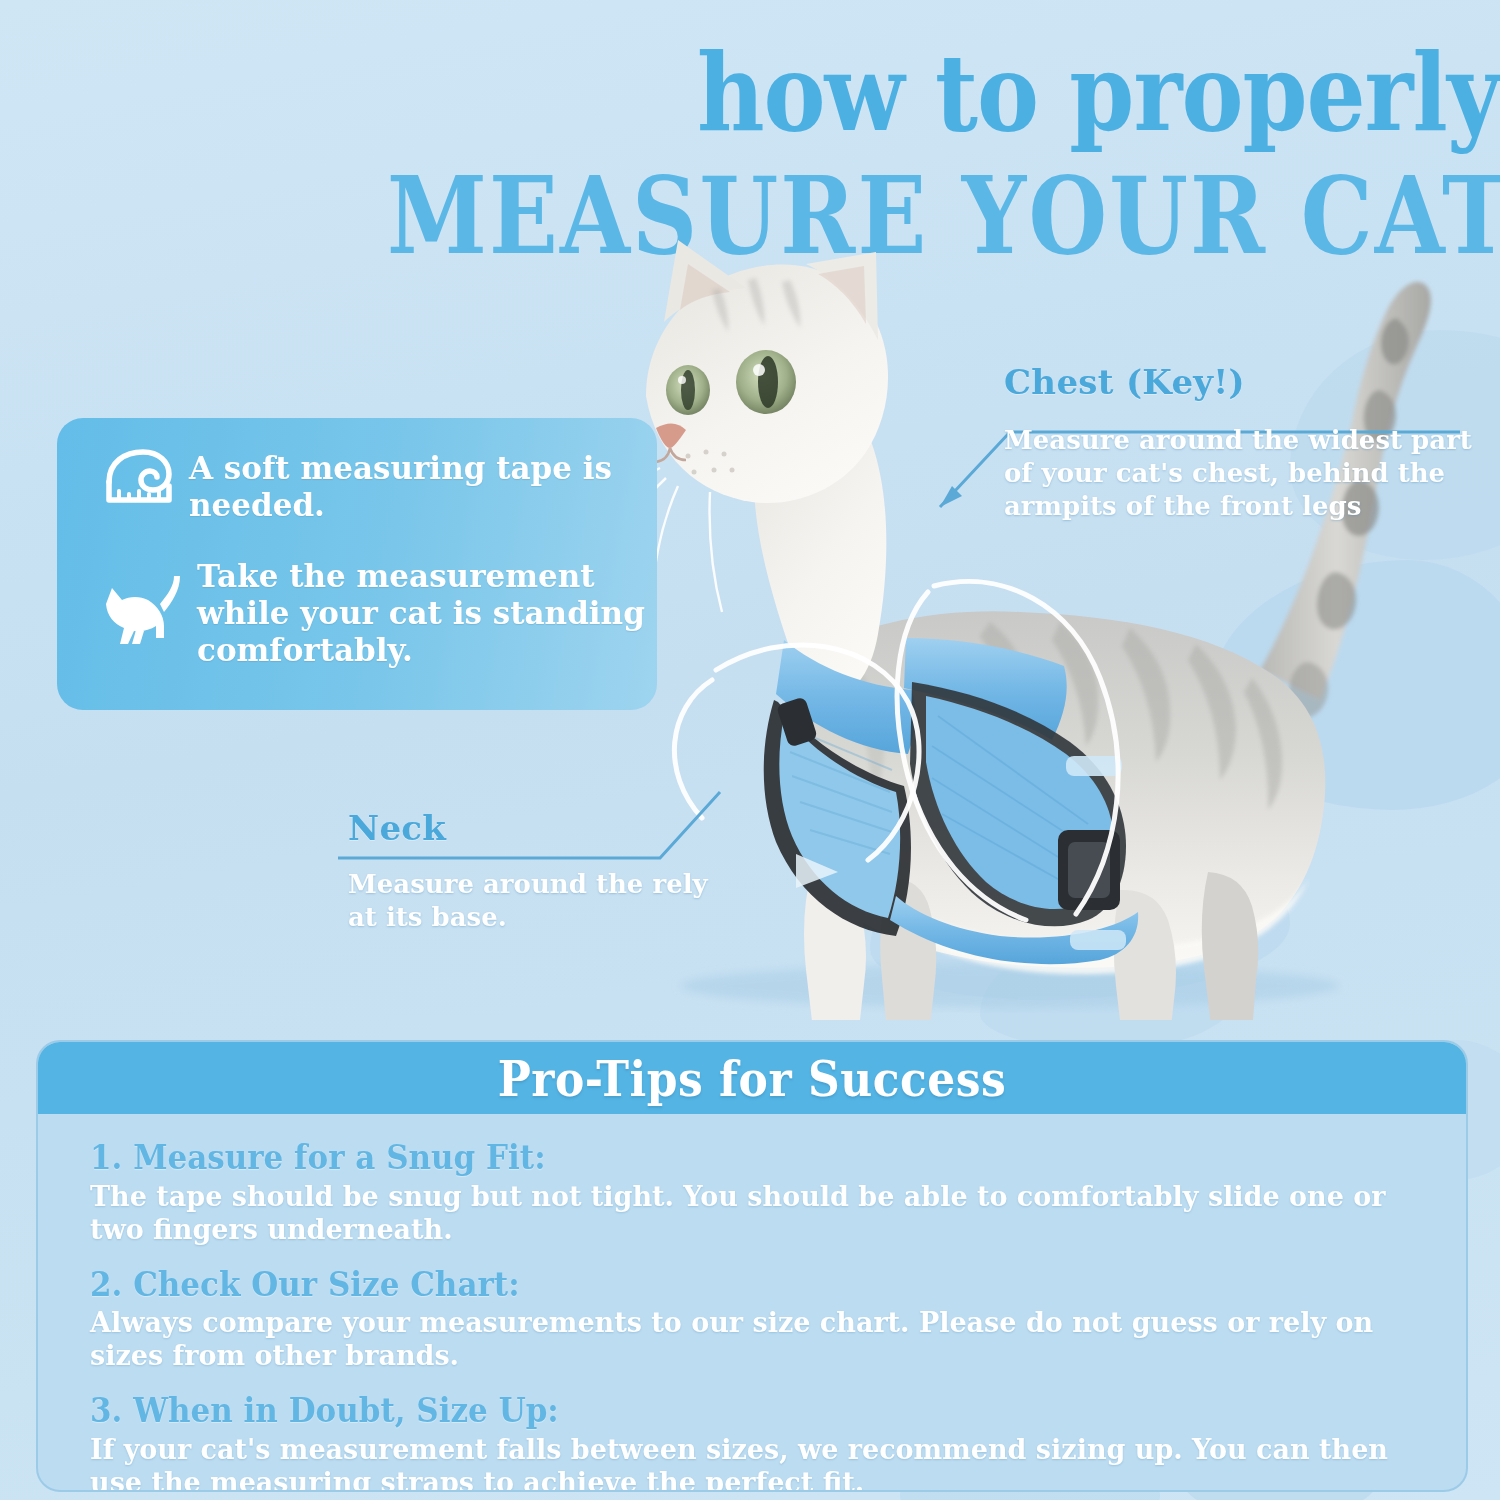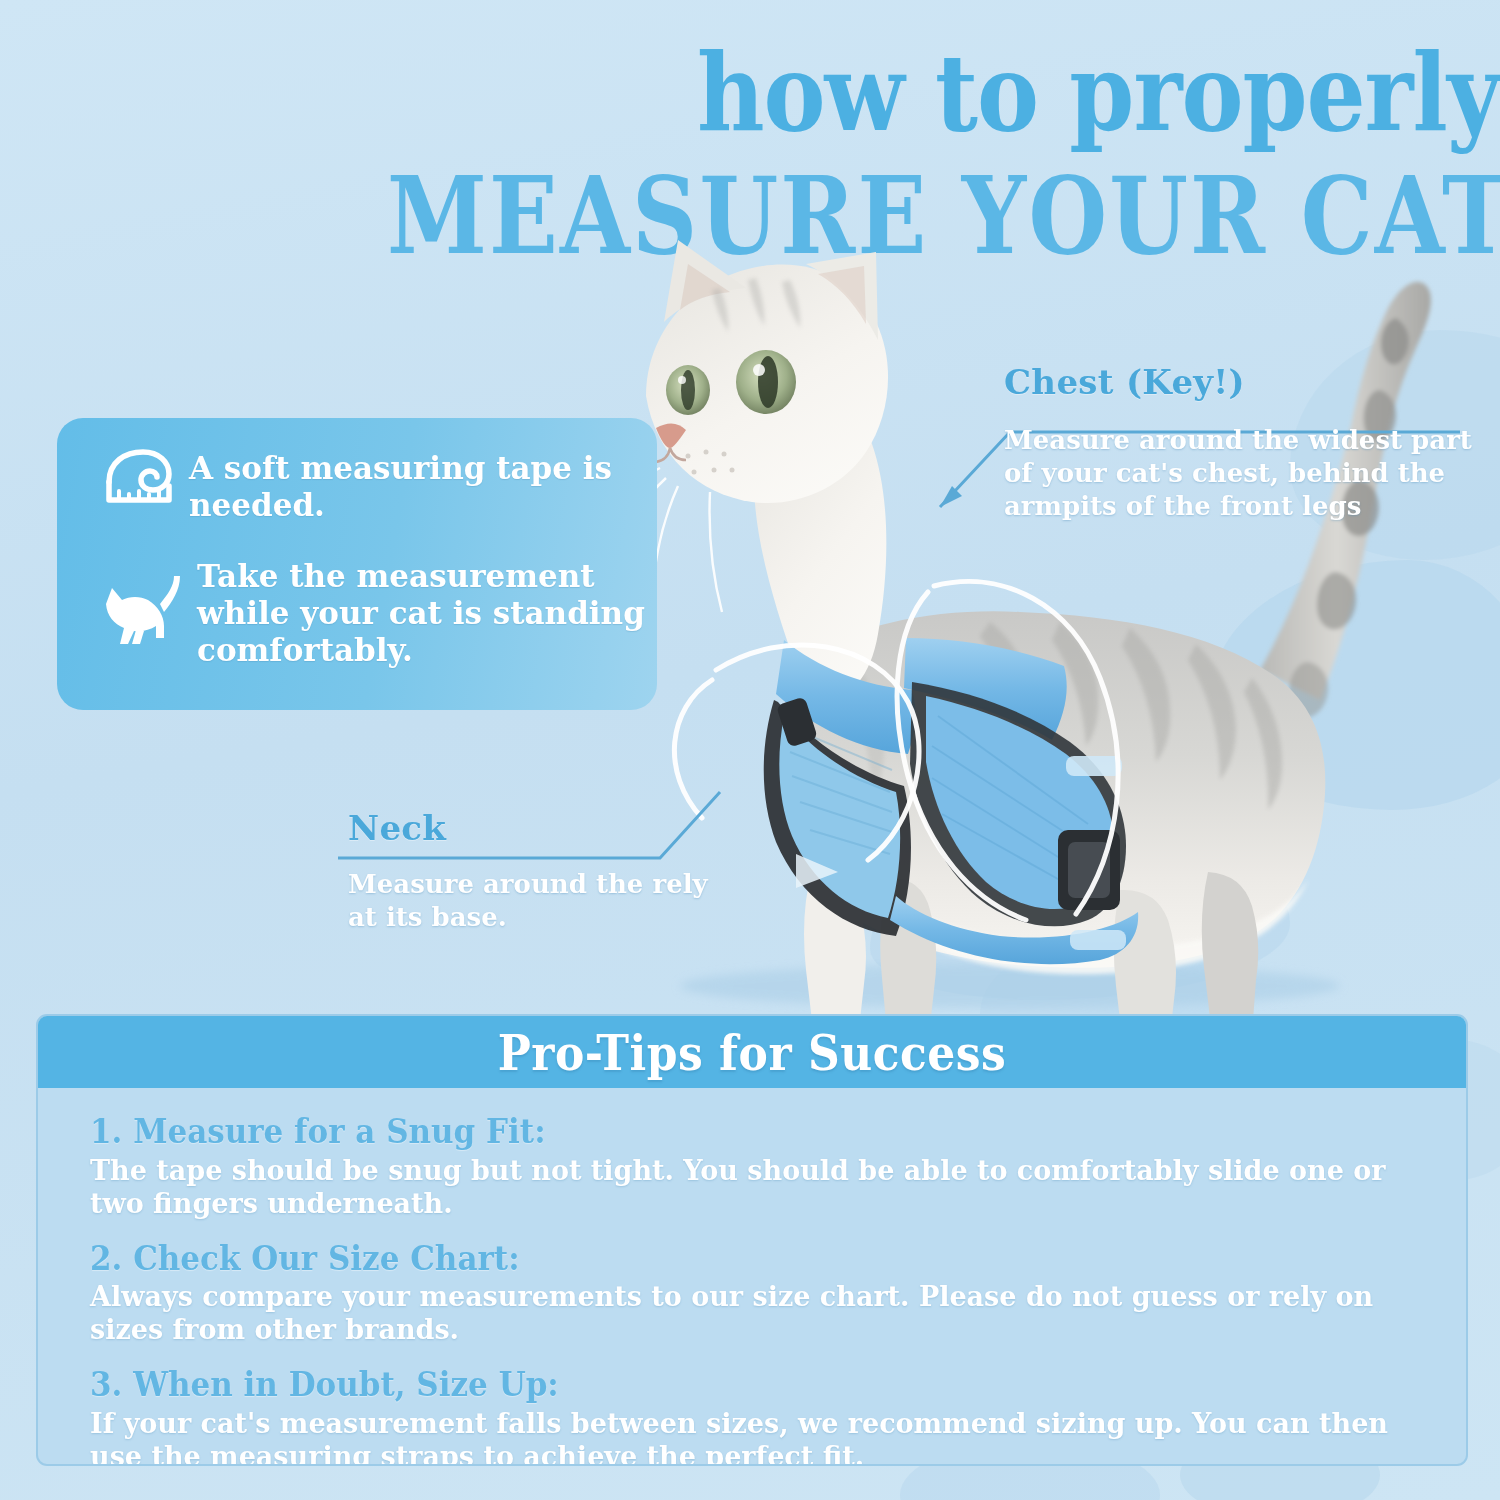--- a/index.html
+++ b/index.html
@@ -83,22 +83,22 @@
 
   .leader{position:absolute;overflow:visible;}
   #chest-leader{left:930px;top:392px;width:530px;height:120px;}
   #neck-leader{left:330px;top:790px;width:420px;height:90px;}
 
   
   #cat-photo{position:absolute;left:560px;top:230px;width:900px;height:790px;}
 
   
   .tips-panel{
-    position:absolute;left:36px;top:1014px;width:1428px;height:448px;
-    background:#bcdcf1;border-radius:11px;
+    position:absolute;left:36px;top:1040px;width:1428px;height:448px;
+    background:#bcdcf1;border-radius:24px;
     box-shadow:0 2px 0 rgba(255,255,255,.45) inset;
     overflow:hidden;
     border:2px solid #9ccbe8;
   }
   .tips-head{
     height:72px;background:#54b4e4;display:flex;align-items:center;justify-content:center;
   }
   .tips-head span{
     font-family:"DejaVu Serif",serif;font-weight:700;color:#fff;font-size:44px;
     letter-spacing:.5px;text-shadow:0 2px 2px rgba(45,120,165,.30);

